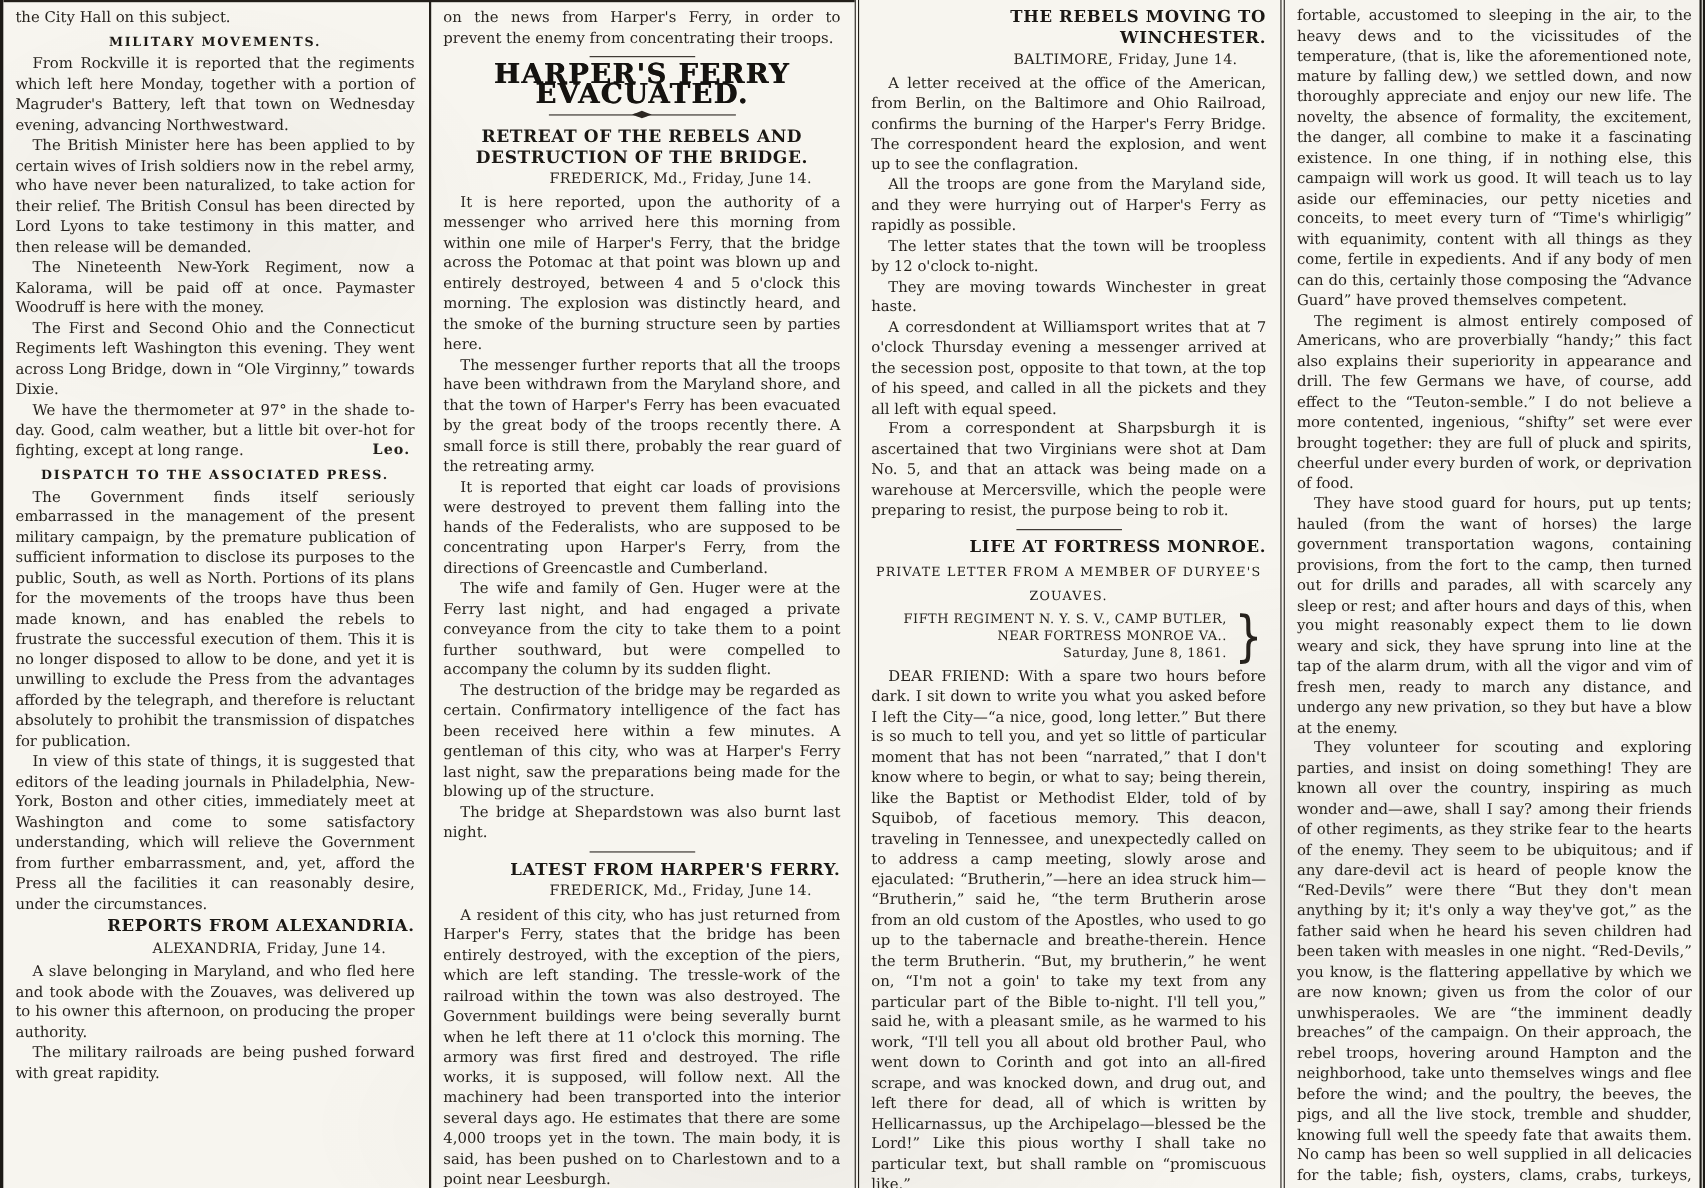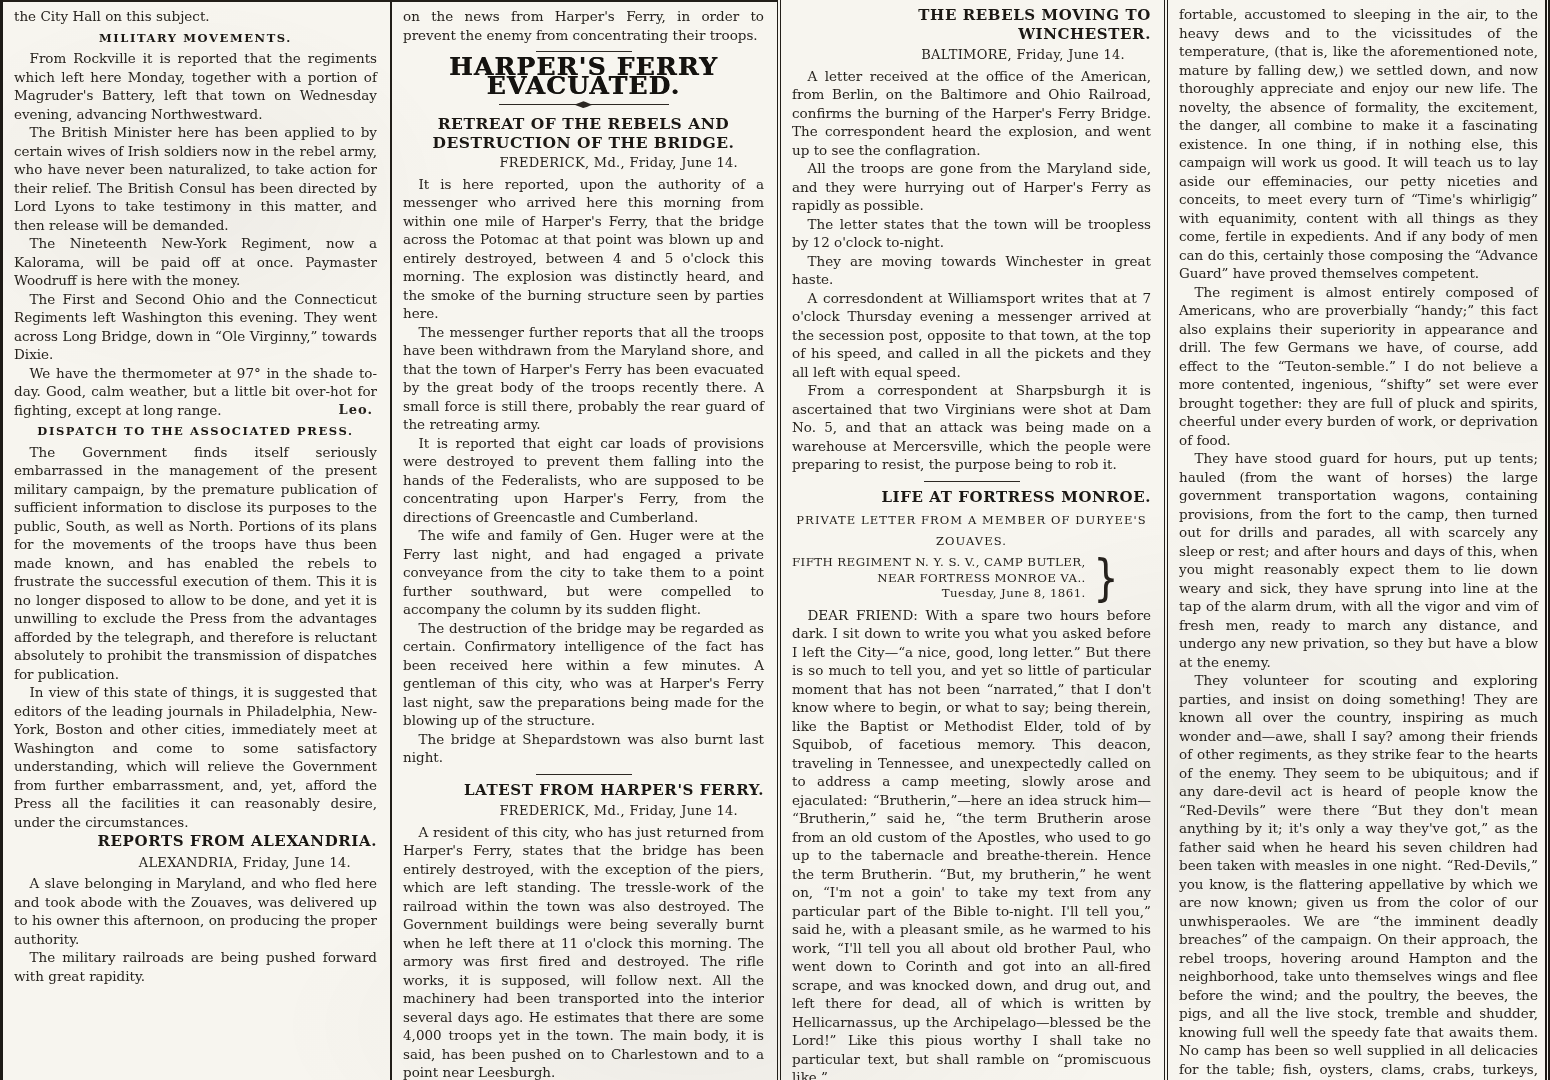--- a/index.html
+++ b/index.html
@@ -66,21 +66,21 @@
     display:flex;align-items:center;justify-content:center;
     gap:2px;margin:5px auto 4px;width:170px;
   }
   .rule-fancy .line{flex:1;border-top:1.6px solid #2c2722;height:0;}
   .rule-fancy .diamond{
     font-size:9px;line-height:9px;color:#2c2722;
     transform:scaleX(2.6);display:inline-block;
   }
   .sig{float:right;font-size:13px;letter-spacing:1px;padding-right:4px;font-weight:bold;}
   .letterhead{
-    display:flex;justify-content:flex-start;align-items:center;
+    display:flex;justify-content:flex-end;align-items:center;
     gap:4px;margin:3px 0 4px 0;
   }
   .letterhead .lh-lines{text-align:right;font-size:11.8px;line-height:15.5px;letter-spacing:.4px;}
   .letterhead .brace{
     font-size:50px;font-weight:normal;line-height:44px;
     transform:scaleX(.8);color:#26221d;font-family:"DejaVu Sans","Liberation Sans",sans-serif;
   }
 </style>
 </head>
 <body>
@@ -133,21 +133,21 @@
       <div class="para">They are moving towards Winchester in great haste.</div>
       <div class="para">A corresdondent at Williamsport writes that at 7 o'clock Thursday evening a messenger arrived at the secession post, opposite to that town, at the top of his speed, and called in all the pickets and they all left with equal speed.</div>
       <div class="para">From a correspondent at Sharpsburgh it is ascertained that two Virginians were shot at Dam No. 5, and that an attack was being made on a warehouse at Mercersville, which the people were preparing to resist, the purpose being to rob it.</div>
       <div class="rule"></div>
       <div class="heading-lg">LIFE AT FORTRESS MONROE.</div>
       <div class="subhead-sm">PRIVATE LETTER FROM A MEMBER OF DURYEE'S ZOUAVES.</div>
       <div class="letterhead">
         <div class="lh-lines">
           <div>FIFTH REGIMENT N. Y. S. V., CAMP BUTLER,</div>
           <div>NEAR FORTRESS MONROE VA..</div>
-          <div>Tuesday, June 8, 1861.</div>
+          <div>Saturday, June 8, 1861.</div>
         </div>
         <span class="brace">}</span>
       </div>
       <div class="para">DEAR FRIEND: With a spare two hours before dark. I sit down to write you what you asked before I left the City—“a nice, good, long letter.” But there is so much to tell you, and yet so little of particular moment that has not been “narrated,” that I don't know where to begin, or what to say; being therein, like the Baptist or Methodist Elder, told of by Squibob, of facetious memory. This deacon, traveling in Tennessee, and unexpectedly called on to address a camp meeting, slowly arose and ejaculated: “Brutherin,”—here an idea struck him— “Brutherin,” said he, “the term Brutherin arose from an old custom of the Apostles, who used to go up to the tabernacle and breathe-therein. Hence the term Brutherin. “But, my brutherin,” he went on, “I'm not a goin' to take my text from any particular part of the Bible to-night. I'll tell you,” said he, with a pleasant smile, as he warmed to his work, “I'll tell you all about old brother Paul, who went down to Corinth and got into an all-fired scrape, and was knocked down, and drug out, and left there for dead, all of which is written by Hellicarnassus, up the Archipelago—blessed be the Lord!” Like this pious worthy I shall take no particular text, but shall ramble on “promiscuous like.”</div>
     </div>
   <div class="col col-4">
       <div class="cont">fortable, accustomed to sleeping in the air, to the heavy dews and to the vicissitudes of the temperature, (that is, like the aforementioned note, mature by falling dew,) we settled down, and now thoroughly appreciate and enjoy our new life. The novelty, the absence of formality, the excitement, the danger, all combine to make it a fascinating existence. In one thing, if in nothing else, this campaign will work us good. It will teach us to lay aside our effeminacies, our petty niceties and conceits, to meet every turn of “Time's whirligig” with equanimity, content with all things as they come, fertile in expedients. And if any body of men can do this, certainly those composing the “Advance Guard” have proved themselves competent.</div>
       <div class="para">The regiment is almost entirely composed of Americans, who are proverbially “handy;” this fact also explains their superiority in appearance and drill. The few Germans we have, of course, add effect to the “Teuton-semble.” I do not believe a more contented, ingenious, “shifty” set were ever brought together: they are full of pluck and spirits, cheerful under every burden of work, or deprivation of food.</div>
       <div class="para">They have stood guard for hours, put up tents; hauled (from the want of horses) the large government transportation wagons, containing provisions, from the fort to the camp, then turned out for drills and parades, all with scarcely any sleep or rest; and after hours and days of this, when you might reasonably expect them to lie down weary and sick, they have sprung into line at the tap of the alarm drum, with all the vigor and vim of fresh men, ready to march any distance, and undergo any new privation, so they but have a blow at the enemy.</div>
       <div class="para">They volunteer for scouting and exploring parties, and insist on doing something! They are known all over the country, inspiring as much wonder and—awe, shall I say? among their friends of other regiments, as they strike fear to the hearts of the enemy. They seem to be ubiquitous; and if any dare-devil act is heard of people know the “Red-Devils” were there “But they don't mean anything by it; it's only a way they've got,” as the father said when he heard his seven children had been taken with measles in one night. “Red-Devils,” you know, is the flattering appellative by which we are now known; given us from the color of our unwhisperaoles. We are “the imminent deadly breaches” of the campaign. On their approach, the rebel troops, hovering around Hampton and the neighborhood, take unto themselves wings and flee before the wind; and the poultry, the beeves, the pigs, and all the live stock, tremble and shudder, knowing full well the speedy fate that awaits them. No camp has been so well supplied in all delicacies for the table; fish, oysters, clams, crabs, turkeys, chickens, fresh beef and pork, new vegetables, strawberries, milk, etc., etc., instinctively seek this camp as their final destination and place of sepulchre. But you must not believe, as some have tried to make you, that these supplies are taken from the enemy—foraged, which is a military euphemism for stealing. For the first few days more or less articles were procured without that pecuriary disbursement which is considered necessary to the completion of a lawful</div>

